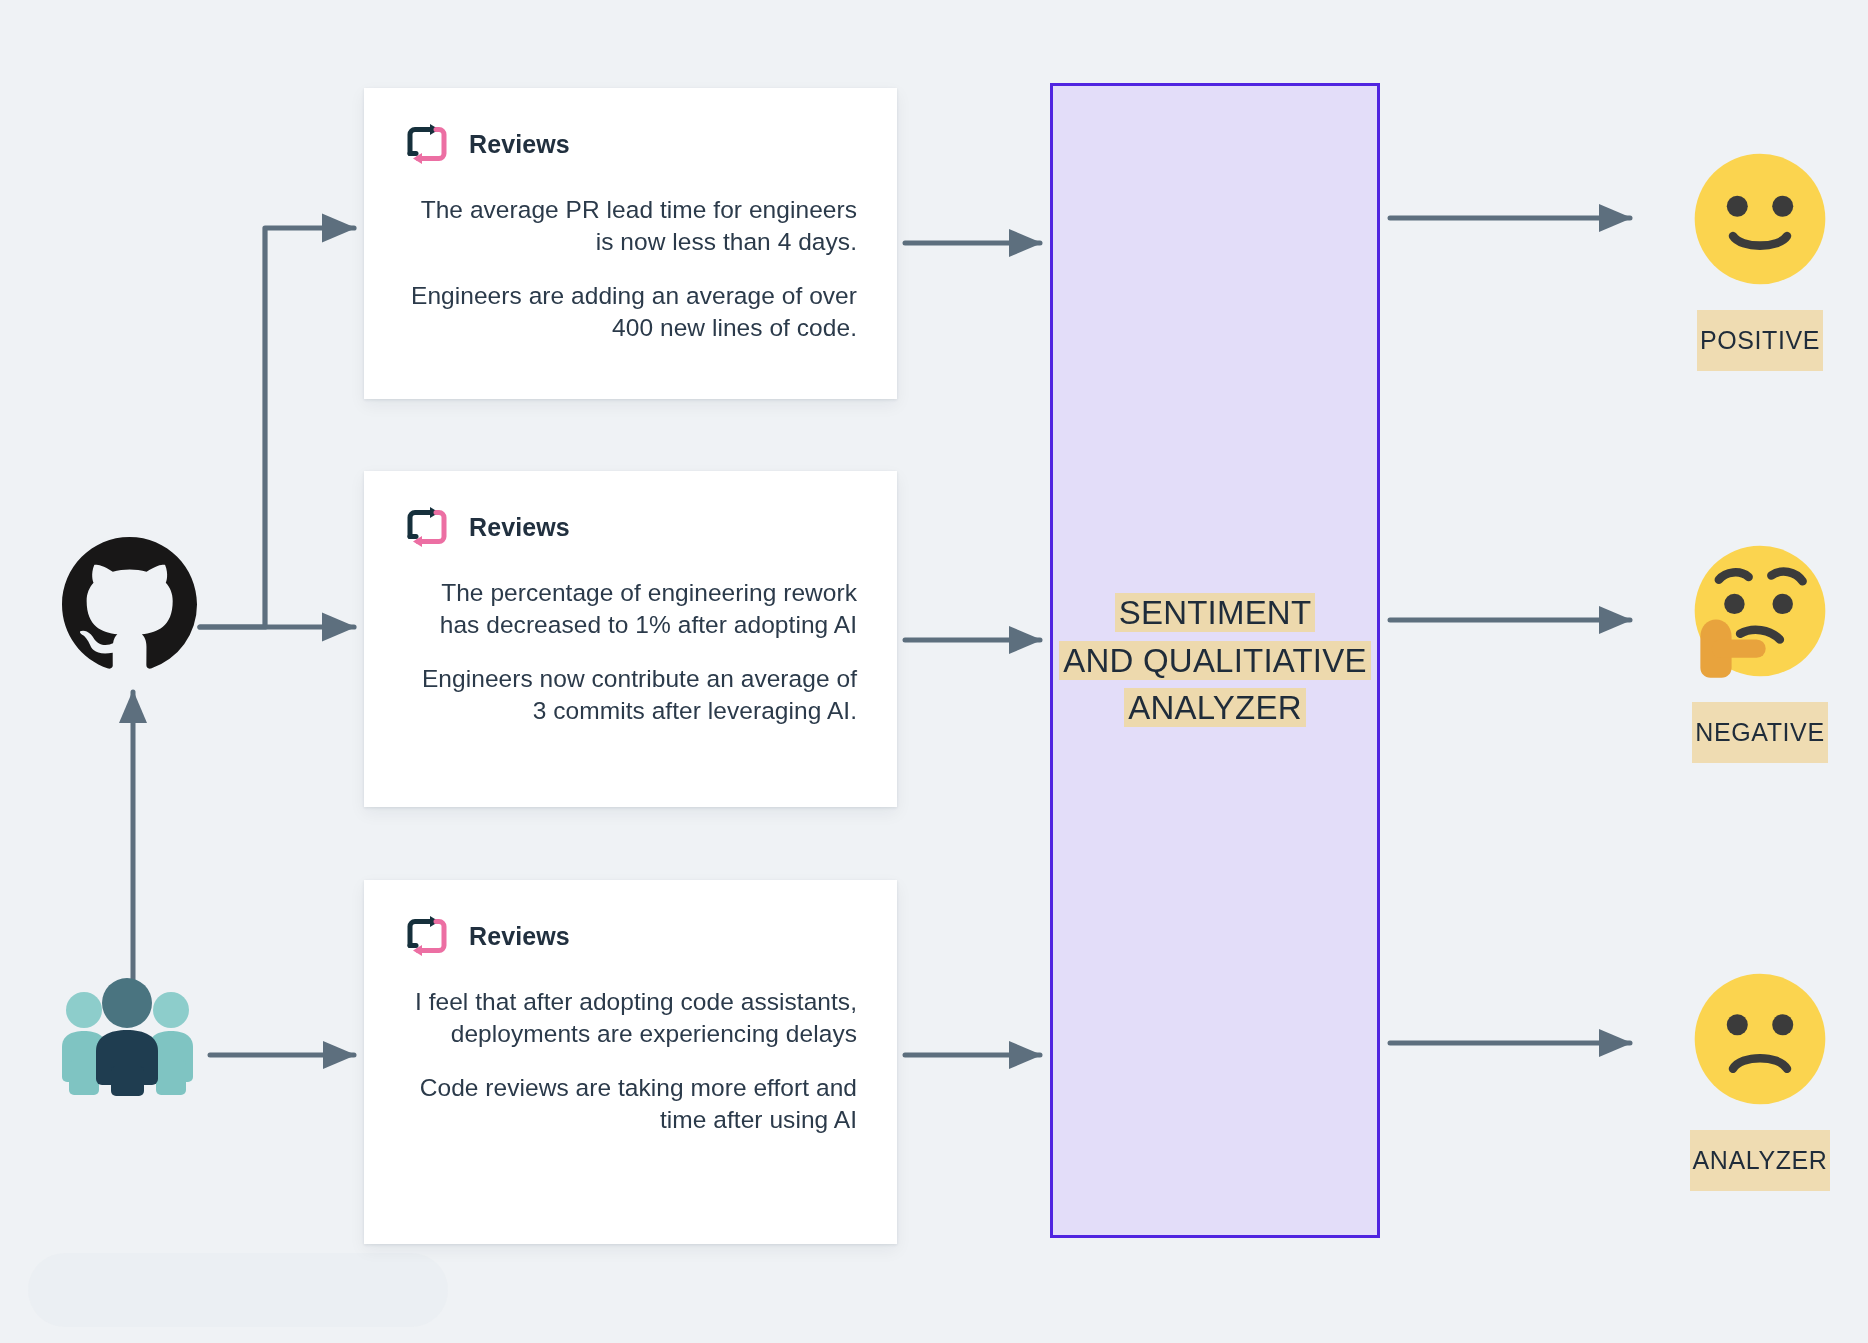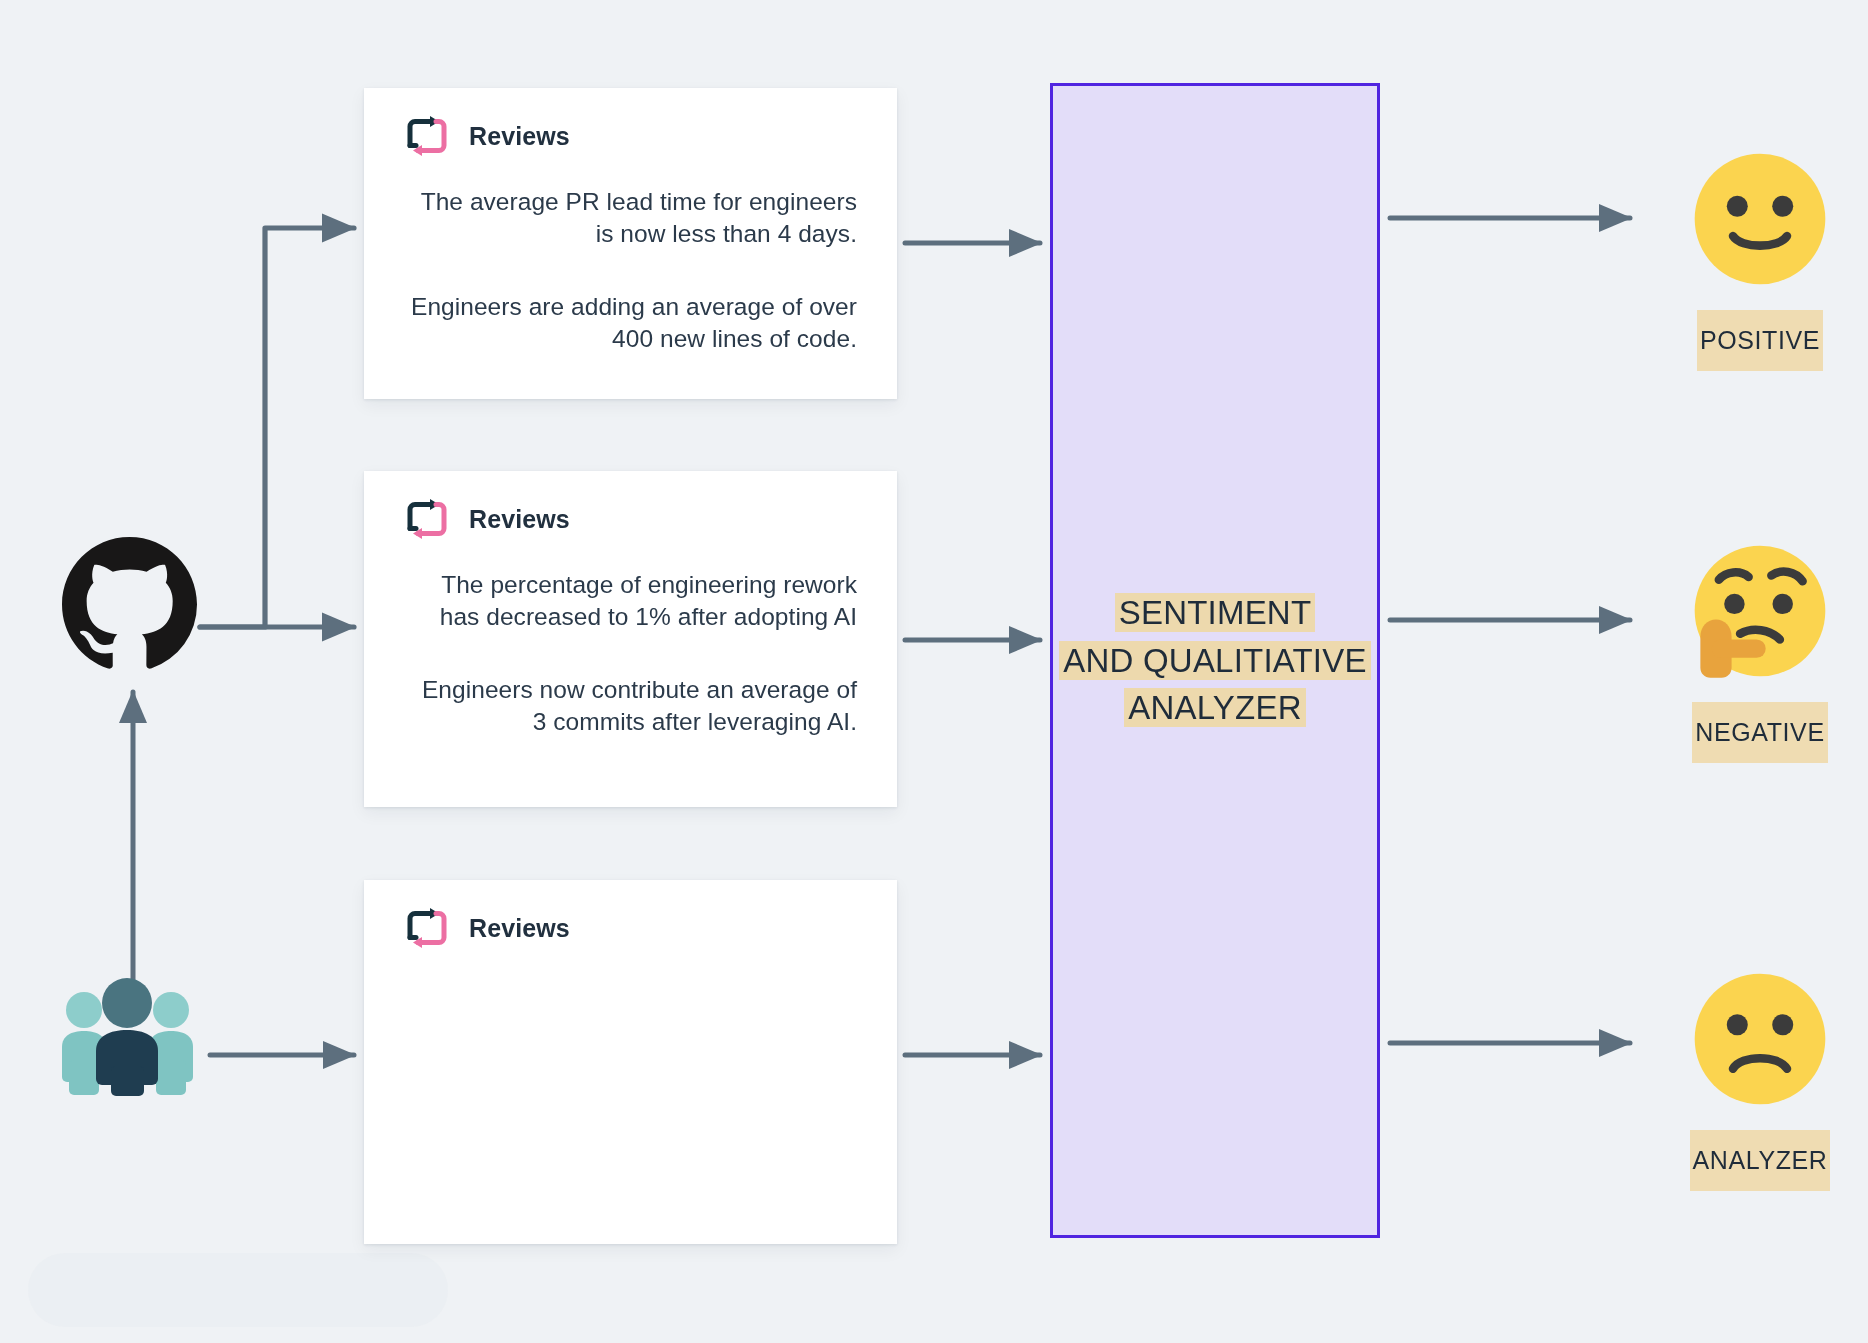--- a/index.html
+++ b/index.html
@@ -47,21 +47,21 @@
     position: absolute;
     left: 55px; top: 978px;
     width: 145px; height: 118px;
   }
 
   
   .card {
     position: absolute;
     background: #ffffff;
     box-shadow: 0 1px 3px rgba(22,36,54,.10), 0 6px 16px rgba(22,36,54,.06);
-    padding: 28px 40px 40px 40px;
+    padding: 36px 40px 40px 40px;
   }
   .card-1 { left: 364px; top: 88px;  width: 533px; height: 311px; }
   .card-2 { left: 364px; top: 471px; width: 533px; height: 336px; }
   .card-3 { left: 364px; top: 880px; width: 533px; height: 364px; }
 
   .card-head {
     display: flex;
     align-items: center;
     gap: 21px;
     margin-bottom: 30px;
@@ -73,21 +73,21 @@
     color: #21303f;
     letter-spacing: .1px;
   }
   .card-body p {
     font-size: 24.5px;
     line-height: 1.29;
     color: #2b3a4a;
     letter-spacing: .05px;
     text-align: right;
   }
-  .card-body p + p { margin-top: 42px; }
+  .card-body p + p { margin-top: 23px; }
 
   
   .analyzer {
     position: absolute;
     left: 1050px; top: 83px;
     width: 330px; height: 1155px;
     background: #e3ddf9;
     border: 3px solid #5024e0;
     display: flex;
     align-items: center;
@@ -228,20 +228,24 @@
     <div class="card-head">
       <svg class="repeat-icon" viewBox="0 0 44 40" aria-hidden="true">
         <path d="M30.5 5.5H11a5 5 0 0 0-5 5v19" fill="none" stroke="#16303c" stroke-width="5" stroke-linecap="round"></path>
         <path d="M6 29.5h6" fill="none" stroke="#16303c" stroke-width="5" stroke-linecap="round"></path>
         <path d="M26 0l9 5.5-9 5.5z" fill="#16303c"></path>
         <path d="M32 5.5h3a5 5 0 0 1 5 5v19a5 5 0 0 1-5 5H14" fill="none" stroke="#ec6fa3" stroke-width="5" stroke-linecap="round"></path>
         <path d="M18 29l-9 5.5 9 5.5z" fill="#ec6fa3"></path>
       </svg>
       <div class="card-title">Reviews</div>
     </div>
+    <div class="card-body">
+      <p>I feel that after adopting code assistants, deployments are experiencing delays</p>
+      <p>Code reviews are taking more effort and time after using AI</p>
+    </div>
   </div>
 
   <div class="analyzer">
     <div class="analyzer-label">
       <span>SENTIMENT</span><br>
       <span>AND QUALITIATIVE</span><br>
       <span>ANALYZER</span>
     </div>
   </div>
 

